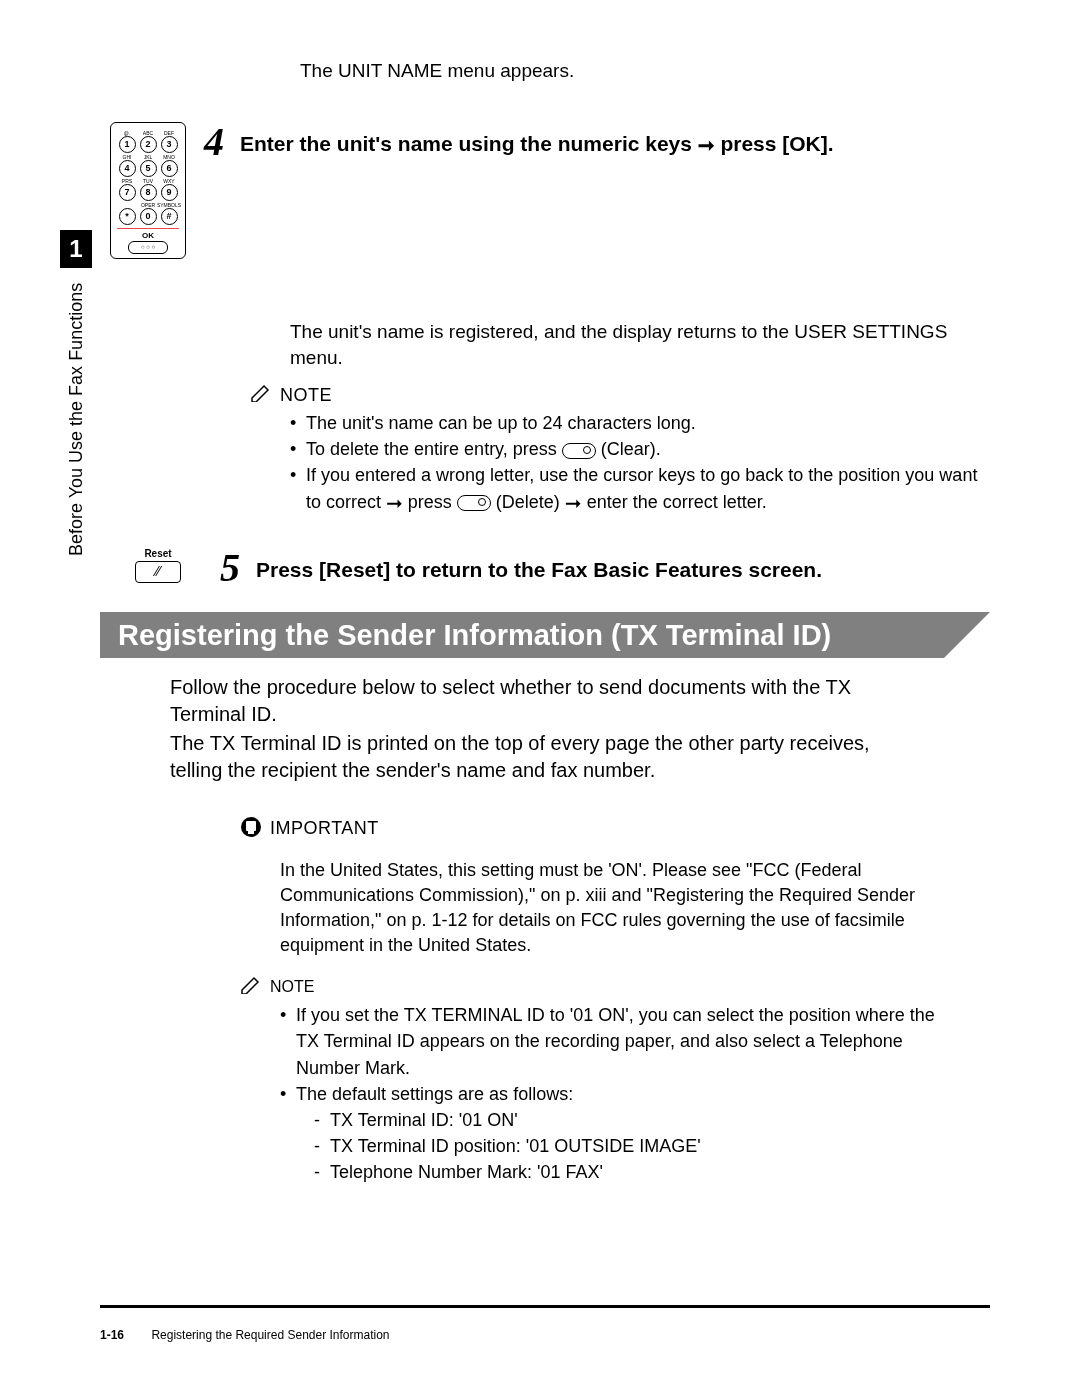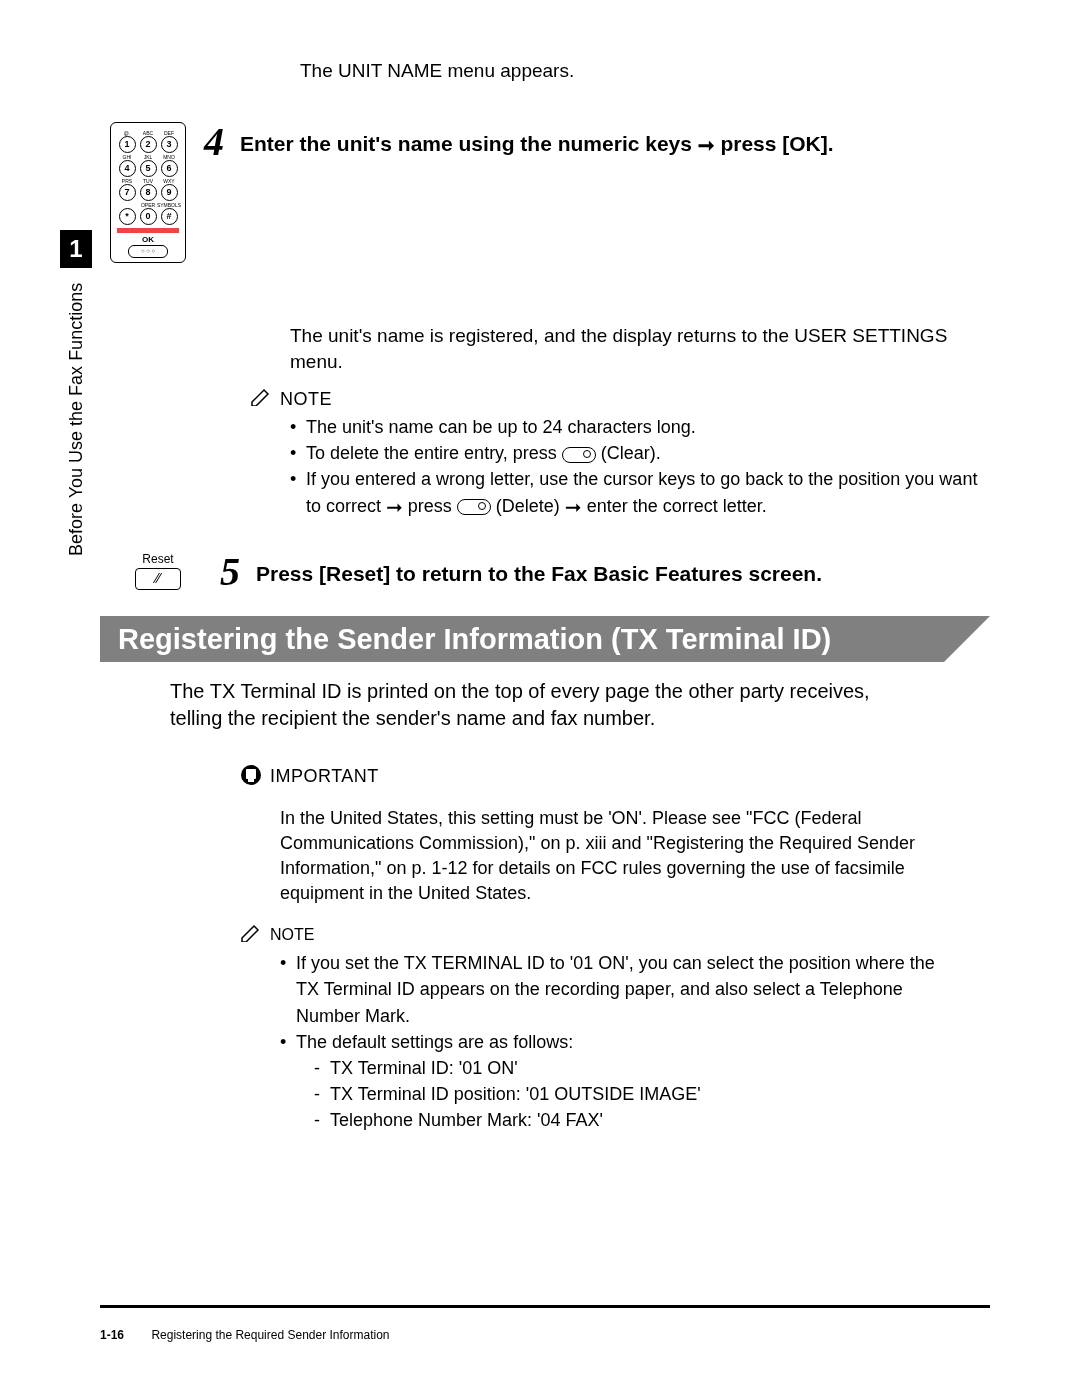--- a/index.html
+++ b/index.html
@@ -70,21 +70,21 @@
   .key-sub { font-size: 5px; height: 6px; line-height: 6px; }
   .key-btn {
     border: 1px solid #000;
     border-radius: 50%;
     width: 15px;
     height: 15px;
     line-height: 15px;
     font-size: 9px;
     font-weight: bold;
   }
-  .ok-label { font-size: 8px; font-weight: bold; border-top: 5px solid #ef4444; margin-top: 3px; padding-top: 2px;}
+  .ok-label { font-size: 8px; font-weight: bold; border-top: 1px solid #ef4444; margin-top: 3px; padding-top: 2px;}
   .ok-btn {
     width: 38px; height: 11px; border: 1px solid #000; border-radius: 6px;
     margin: 1px auto 0 auto; font-size: 6px; line-height: 10px;
   }
   .step-number {
     font-family: "Times New Roman", serif;
     font-weight: bold;
     font-style: italic;
     font-size: 40px;
     margin-right: 16px;
@@ -130,21 +130,21 @@
   .bullet-list li { list-style: none; position: relative; padding-left: 16px; }
   .bullet-list li::before { content: "•"; position: absolute; left: 0; }
   .sub-list { margin: 0 0 0 18px; padding: 0; }
   .sub-list li::before { content: "-"; }
   .reset-box {
     flex-shrink:0;
     width: 56px;
     margin-right: 34px;
     text-align: center;
   }
-  .reset-label { font-size: 12px; font-weight: normal; }
+  .reset-label { font-size: 10px; font-weight: bold; }
   .reset-btn {
     border: 1px solid #000;
     border-radius: 4px;
     width: 44px; height: 20px;
     margin: 2px auto 0 auto;
     font-size: 14px;
     line-height: 18px;
   }
   .section-banner {
     margin: 24px 0 16px 0;
@@ -316,20 +316,21 @@
     </div>
     <div class="step-number">5</div>
     <div class="step-heading">Press [Reset] to return to the Fax Basic Features screen.</div>
   </div>
 
   <div class="section-banner">
     <div class="bar">Registering the Sender Information (TX Terminal ID)</div>
     <div class="tri"></div>
   </div>
 
+  <div class="para">Follow the procedure below to select whether to send documents with the TX Terminal ID.</div>
   <div class="para" style="margin-top:2px;">The TX Terminal ID is printed on the top of every page the other party receives, telling the recipient the sender's name and fax number.</div>
 
   <div class="important-row">
     <span>
       <svg width="22" height="22" viewBox="0 0 22 22">
           <circle cx="11" cy="11" r="10" fill="#000"></circle>
           <rect x="6" y="5" width="10" height="10" rx="1" fill="#fff"></rect>
           <rect x="8" y="15" width="6" height="3" fill="#fff"></rect>
         </svg>
     </span>
@@ -345,21 +346,21 @@
     </span>
     <span class="lbl">NOTE</span>
   </div>
   <ul class="bullet-list-2">
     <li>If you set the TX TERMINAL ID to '01 ON', you can select the position where the TX Terminal ID appears on the recording paper, and also select a Telephone Number Mark.</li>
     <li>
       <span>The default settings are as follows:</span>
       <ul class="sub-list">
         <li>TX Terminal ID: '01 ON'</li>
         <li>TX Terminal ID position: '01 OUTSIDE IMAGE'</li>
-        <li>Telephone Number Mark: '04 FAX'</li>
+        <li>Telephone Number Mark: '01 FAX'</li>
       </ul>
     </li>
   </ul>
 
   <div class="footer-rule"></div>
   <div class="footer">
     <span class="pn">1-16</span>
     <span>Registering the Required Sender Information</span>
   </div>
 

